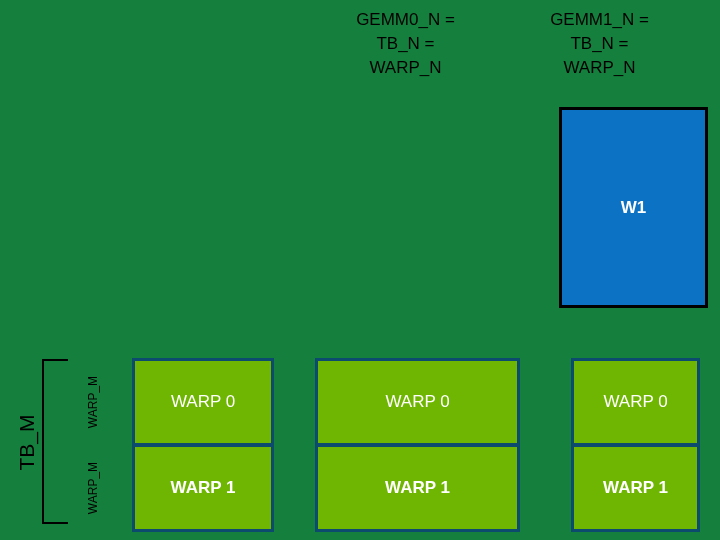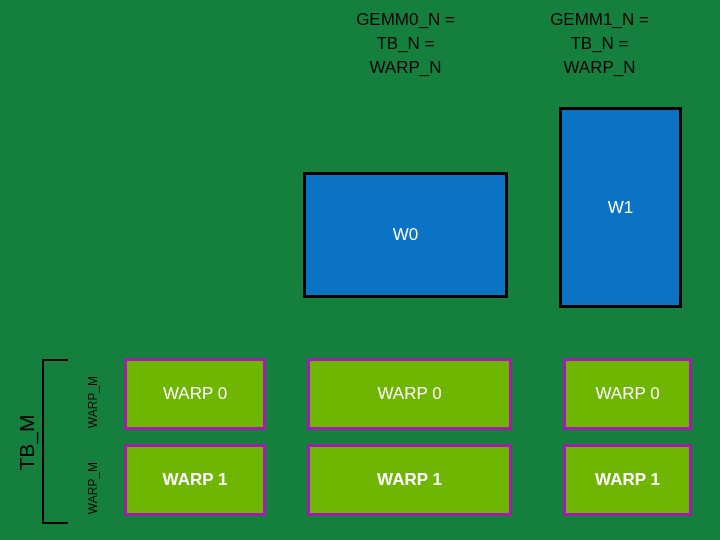--- a/index.html
+++ b/index.html
@@ -43,37 +43,37 @@
     display: flex;
     align-items: center;
     justify-content: center;
     color: #ffffff;
     font-size: 17px;
     font-family: "Liberation Sans", sans-serif;
   }
   .box-blue  { background: #0B72C4; }
 
   #box-w0 { left: 303px; top: 172px; width: 205px; height: 126px; }
-  #box-w1 { left: 559px; top: 107px; width: 123px; height: 201px; }
+  #box-w1 { left: 559px; top: 107px; width: 149px; height: 201px; font-weight: bold; }
 
   
   .green-stack {
     position: absolute;
   }
   #stack-0 { left: 120px; top: 358px; width: 142px; height: 175px; }
   #stack-1 { left: 303px; top: 358px; width: 205px; height: 175px; }
   #stack-2 { left: 559px; top: 358px; width: 129px; height: 175px; }
 
   .green-cell {
     position: absolute;
-    left: 4px;
+    left: 12px;
     width: 100%;
-    height: 72px;
+    height: 88px;
     box-sizing: border-box;
-    border: 3px solid #a21caf;
+    border: 3px solid #0c4a6e;
     background: #6FB602;
     display: flex;
     align-items: center;
     justify-content: center;
     color: #ffffff;
     font-size: 17px;
     font-family: "Liberation Sans", sans-serif;
   }
   .green-cell.top    { top: 0px; }
   .green-cell.bottom { top: 86px; font-weight: bold; }
@@ -130,21 +130,20 @@
 <div id="stage">
 
   <div class="col-caption" id="caption-gemm0">GEMM0_N =
 TB_N =
 WARP_N</div>
 
   <div class="col-caption" id="caption-gemm1">GEMM1_N =
 TB_N =
 WARP_N</div>
 
-  <div class="box box-blue" id="box-w0">W0</div>
 
   <div class="box box-blue" id="box-w1">W1</div>
 
   <div class="green-stack" id="stack-0">
     <div class="green-cell top">WARP 0</div>
     <div class="green-cell bottom">WARP 1</div>
   </div>
 
   <div class="green-stack" id="stack-1">
     <div class="green-cell top">WARP 0</div>

